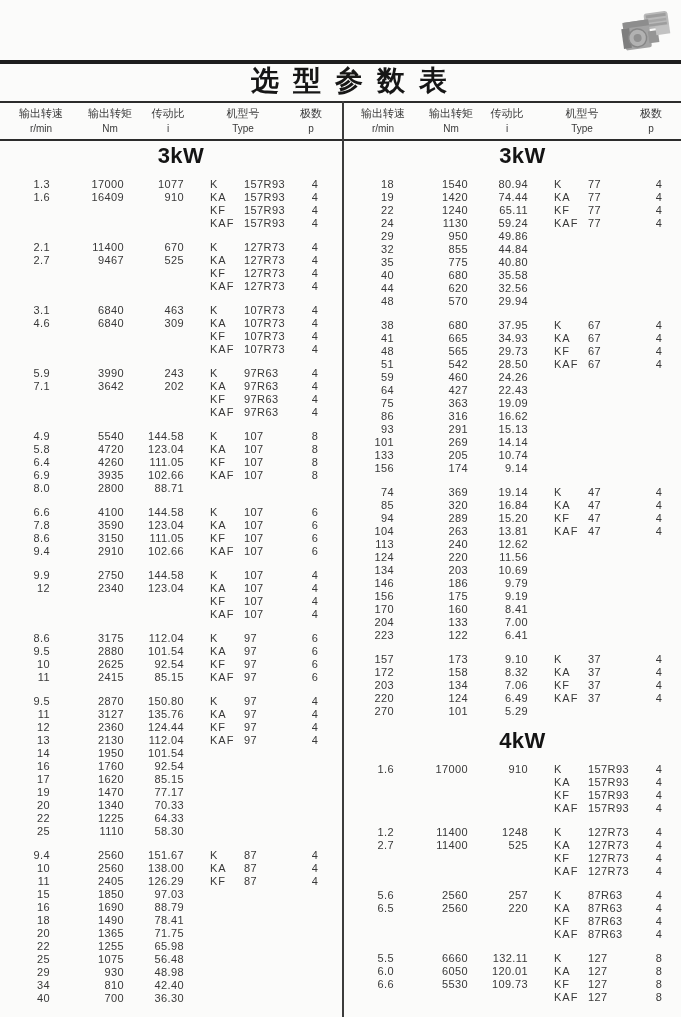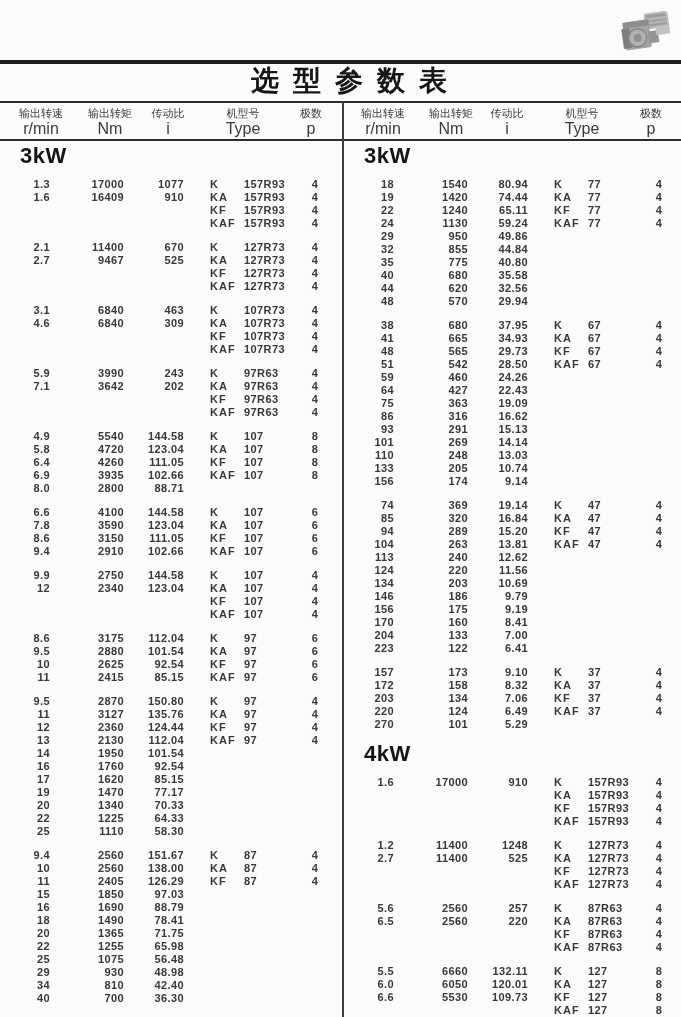--- a/index.html
+++ b/index.html
@@ -25,35 +25,35 @@
     position:absolute;top:101px;left:0;width:681px;height:36px;
     border-top:2px solid #2c2c2c;border-bottom:2px solid #2c2c2c;
   }
   .header-half{position:absolute;top:0;height:22px;}
   .header-half.hl{left:0;width:343px;}
   .header-half.hr{left:343px;width:338px;}
   .hcell{
     position:absolute;top:3px;transform:translateX(-50%);
     text-align:center;font-size:11px;line-height:15px;color:#3a3a3a;white-space:nowrap;
   }
-  .hcell .unit{display:block;font-size:16px;}
+  .hcell .unit{display:block;font-size:10px;}
   .v-divider{
     position:absolute;top:101px;bottom:0;left:342px;width:2px;background:#3c3c3c;
   }
   .table-body{
     position:absolute;top:139px;left:0;right:0;bottom:0;display:flex;overflow:hidden;
   }
   .half{box-sizing:border-box;}
   .half.left{width:343px;}
   .half.right{width:338px;margin-left:2px;}
   .section-label{
     font-size:22px;font-weight:bold;color:#141414;line-height:24px;
-    margin:5px 0 10px 20px;letter-spacing:0.5px;
-  }
-  .group{margin-bottom:11px;font-weight:bold;}
+    margin:5px 0 10px 20px;letter-spacing:0.5px;text-align:center;
+  }
+  .group{margin-bottom:11px;}
   .row{height:13px;line-height:13px;font-size:11px;white-space:nowrap;letter-spacing:0.4px;}
   .row span{display:inline-block;vertical-align:top;}
   .c-speed{width:50px;text-align:right;}
   .c-torque{width:74px;text-align:right;}
   .c-ratio{width:60px;text-align:right;}
   .c-prefix{width:34px;margin-left:26px;text-align:left;letter-spacing:1px;}
   .c-model{width:56px;text-align:left;}
   .c-poles{width:30px;text-align:center;}
 </style>
 </head>
@@ -200,21 +200,20 @@
           <div class="row"><span class="c-speed">38</span><span class="c-torque">680</span><span class="c-ratio">37.95</span><span class="c-prefix">K</span><span class="c-model">67</span><span class="c-poles">4</span></div>
           <div class="row"><span class="c-speed">41</span><span class="c-torque">665</span><span class="c-ratio">34.93</span><span class="c-prefix">KA</span><span class="c-model">67</span><span class="c-poles">4</span></div>
           <div class="row"><span class="c-speed">48</span><span class="c-torque">565</span><span class="c-ratio">29.73</span><span class="c-prefix">KF</span><span class="c-model">67</span><span class="c-poles">4</span></div>
           <div class="row"><span class="c-speed">51</span><span class="c-torque">542</span><span class="c-ratio">28.50</span><span class="c-prefix">KAF</span><span class="c-model">67</span><span class="c-poles">4</span></div>
           <div class="row"><span class="c-speed">59</span><span class="c-torque">460</span><span class="c-ratio">24.26</span><span class="c-prefix"></span><span class="c-model"></span><span class="c-poles"></span></div>
           <div class="row"><span class="c-speed">64</span><span class="c-torque">427</span><span class="c-ratio">22.43</span><span class="c-prefix"></span><span class="c-model"></span><span class="c-poles"></span></div>
           <div class="row"><span class="c-speed">75</span><span class="c-torque">363</span><span class="c-ratio">19.09</span><span class="c-prefix"></span><span class="c-model"></span><span class="c-poles"></span></div>
           <div class="row"><span class="c-speed">86</span><span class="c-torque">316</span><span class="c-ratio">16.62</span><span class="c-prefix"></span><span class="c-model"></span><span class="c-poles"></span></div>
           <div class="row"><span class="c-speed">93</span><span class="c-torque">291</span><span class="c-ratio">15.13</span><span class="c-prefix"></span><span class="c-model"></span><span class="c-poles"></span></div>
           <div class="row"><span class="c-speed">101</span><span class="c-torque">269</span><span class="c-ratio">14.14</span><span class="c-prefix"></span><span class="c-model"></span><span class="c-poles"></span></div>
-          <div class="row"><span class="c-speed">110</span><span class="c-torque">248</span><span class="c-ratio">13.03</span><span class="c-prefix"></span><span class="c-model"></span><span class="c-poles"></span></div>
           <div class="row"><span class="c-speed">133</span><span class="c-torque">205</span><span class="c-ratio">10.74</span><span class="c-prefix"></span><span class="c-model"></span><span class="c-poles"></span></div>
           <div class="row"><span class="c-speed">156</span><span class="c-torque">174</span><span class="c-ratio">9.14</span><span class="c-prefix"></span><span class="c-model"></span><span class="c-poles"></span></div>
         </div>
         <div class="group">
           <div class="row"><span class="c-speed">74</span><span class="c-torque">369</span><span class="c-ratio">19.14</span><span class="c-prefix">K</span><span class="c-model">47</span><span class="c-poles">4</span></div>
           <div class="row"><span class="c-speed">85</span><span class="c-torque">320</span><span class="c-ratio">16.84</span><span class="c-prefix">KA</span><span class="c-model">47</span><span class="c-poles">4</span></div>
           <div class="row"><span class="c-speed">94</span><span class="c-torque">289</span><span class="c-ratio">15.20</span><span class="c-prefix">KF</span><span class="c-model">47</span><span class="c-poles">4</span></div>
           <div class="row"><span class="c-speed">104</span><span class="c-torque">263</span><span class="c-ratio">13.81</span><span class="c-prefix">KAF</span><span class="c-model">47</span><span class="c-poles">4</span></div>
           <div class="row"><span class="c-speed">113</span><span class="c-torque">240</span><span class="c-ratio">12.62</span><span class="c-prefix"></span><span class="c-model"></span><span class="c-poles"></span></div>
           <div class="row"><span class="c-speed">124</span><span class="c-torque">220</span><span class="c-ratio">11.56</span><span class="c-prefix"></span><span class="c-model"></span><span class="c-poles"></span></div>

